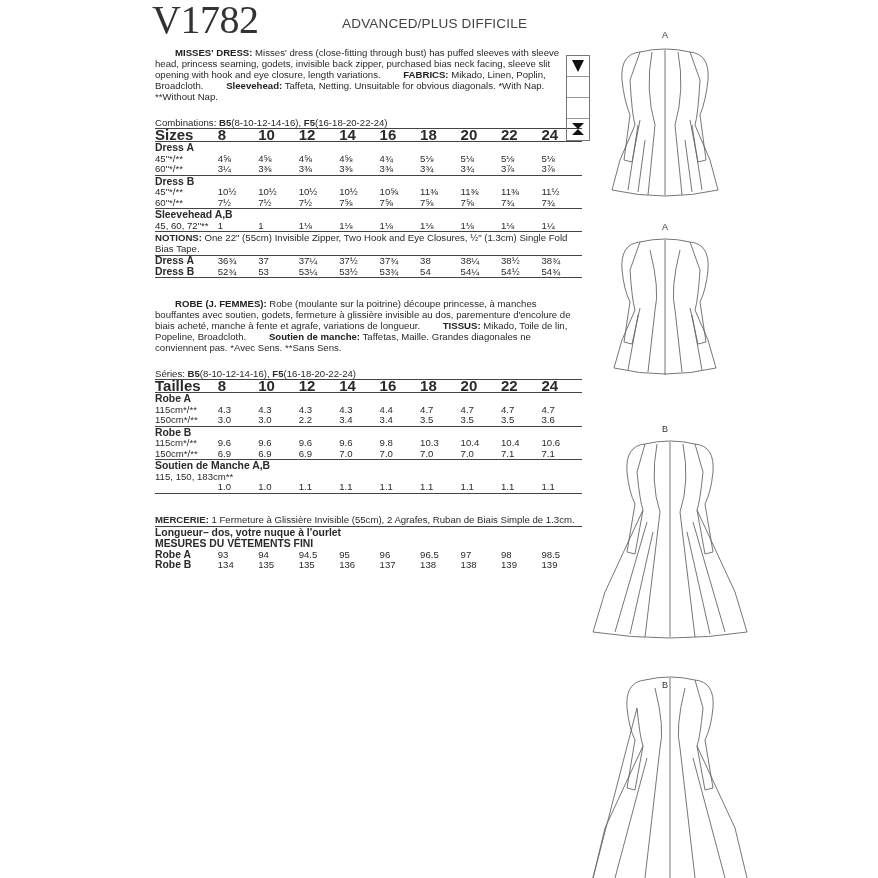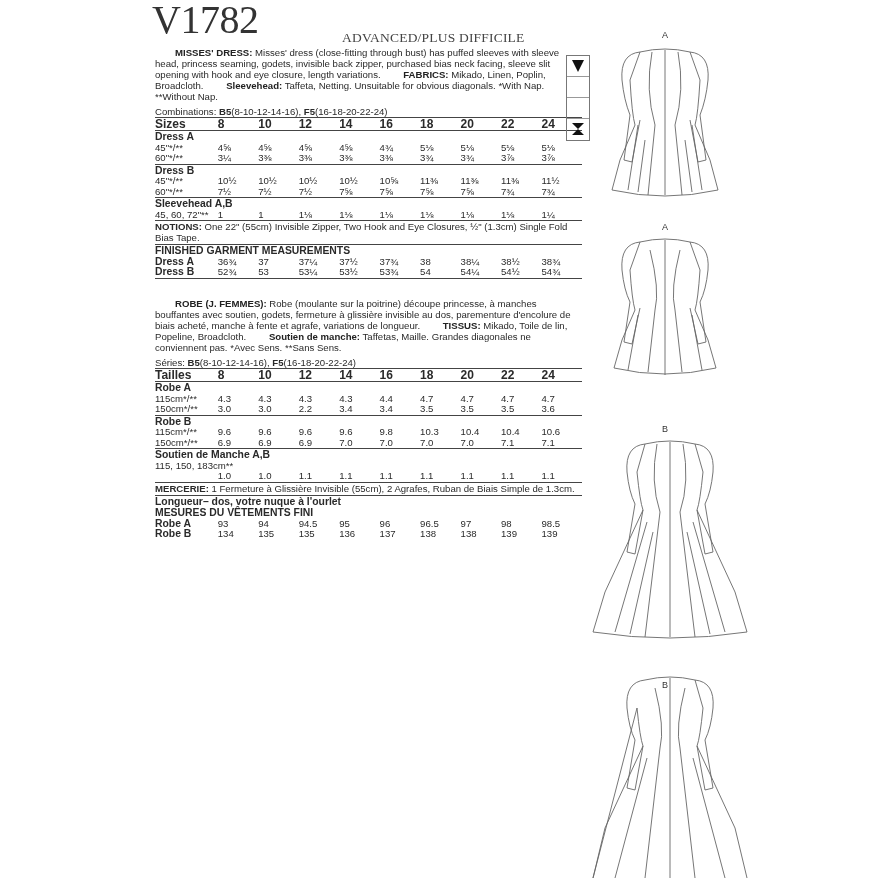--- a/index.html
+++ b/index.html
@@ -1,27 +1,27 @@
 <!DOCTYPE html>
 <html><head>
 <meta charset="utf-8">
 <style>
   html, body { margin:0; padding:0; background:#ffffff; }
   body { width:878px; height:878px; position:relative; overflow:hidden; font-family:"Liberation Sans", sans-serif; color:#2a2a2a; }
   .title { position:absolute; left:152px; top:0px; font-family:"Liberation Serif", serif; font-size:40px; color:#333; letter-spacing:-0.5px; line-height:40px; }
-  .difficulty { position:absolute; left:342px; top:30px; font-size:13.5px; color:#444; letter-spacing:0.2px;font-family:Liberation Serif, serif; }
+  .difficulty { position:absolute; left:342px; top:16px; font-size:13.5px; color:#444; letter-spacing:0.2px; }
   .col { position:absolute; left:155px; width:427px; font-size:9.6px; line-height:11px; }
   .para { margin:0; }
   .para b { font-weight:bold; color:#222;margin-left:20px; }
-  .combo { margin-top:4px; }
+  .combo { margin-top:15px; }
   table.sz { width:100%; border-collapse:collapse; font-size:9.6px; }
   table.sz td { padding:0; line-height:10.5px; white-space:nowrap; }
   table.sz td.lab { width:62px; }
   table.sz td.v { width:40px; }
-  tr.head td { font-weight:bold; font-size:12px; line-height:12px; border-top:1.2px solid #444; border-bottom:1.2px solid #444; }
+  tr.head td { font-weight:bold; font-size:15px; line-height:12px; border-top:1.2px solid #444; border-bottom:1.2px solid #444; }
   tr.grp td { font-weight:bold; font-size:10.4px; line-height:11.5px; }
   tr.sep td { border-bottom:1.2px solid #444; }
   .block { border-bottom:1.2px solid #444; }
   .sec-title { font-weight:bold; font-size:10.4px; line-height:11.5px; }
   .icons { position:absolute; left:566px; top:55px; width:22px; height:84px; border:1px solid #777; }
   .icons div { height:20px; border-bottom:1px solid #999; position:relative; }
   .icons div:last-child { border-bottom:none; }
   .lbl { position:absolute; font-size:9px; color:#333; }
   svg.ill { position:absolute; }
 </style>
@@ -122,21 +122,20 @@
           <td class="v">1⅛</td>
           <td class="v">1⅛</td>
           <td class="v">1⅛</td>
           <td class="v">1¼</td>
         </tr>
       </tbody>
     </table>
   <div class="block" style="padding-bottom:1px;">
     <b>NOTIONS:</b><span> One 22" (55cm) Invisible Zipper, Two Hook and Eye Closures, ½" (1.3cm) Single Fold Bias Tape.</span>
   </div>
-  <div class="sec-title">FINISHED GARMENT MEASUREMENTS</div>
   <table class="sz" id="en-fin" style="border-bottom: 1.2px solid rgb(68, 68, 68);">
       <tbody>
         <tr>
           <td class="lab" style="font-weight:bold;font-size:10.4px;">Dress A</td>
           <td class="v">36¾</td>
           <td class="v">37</td>
           <td class="v">37¼</td>
           <td class="v">37½</td>
           <td class="v">37¾</td>
           <td class="v">38</td>
@@ -249,21 +248,21 @@
           <td class="v">1.1</td>
           <td class="v">1.1</td>
           <td class="v">1.1</td>
           <td class="v">1.1</td>
           <td class="v">1.1</td>
           <td class="v">1.1</td>
           <td class="v">1.1</td>
         </tr>
       </tbody>
     </table>
-  <div class="block" style="padding-bottom:1px;">
+  <div class="block" style="padding-bottom:1px;margin-top:20px;">
     <b>MERCERIE:</b><span> 1 Fermeture à Glissière Invisible (55cm), 2 Agrafes, Ruban de Biais Simple de 1.3cm.</span>
   </div>
   <div class="sec-title">Longueur– dos, votre nuque à l'ourlet</div>
   <div class="sec-title">MESURES DU VÊTEMENTS FINI</div>
   <table class="sz" id="fr-fin">
       <tbody>
         <tr>
           <td class="lab" style="font-weight:bold;font-size:10.4px;">Robe A</td>
           <td class="v">93</td>
           <td class="v">94</td>

